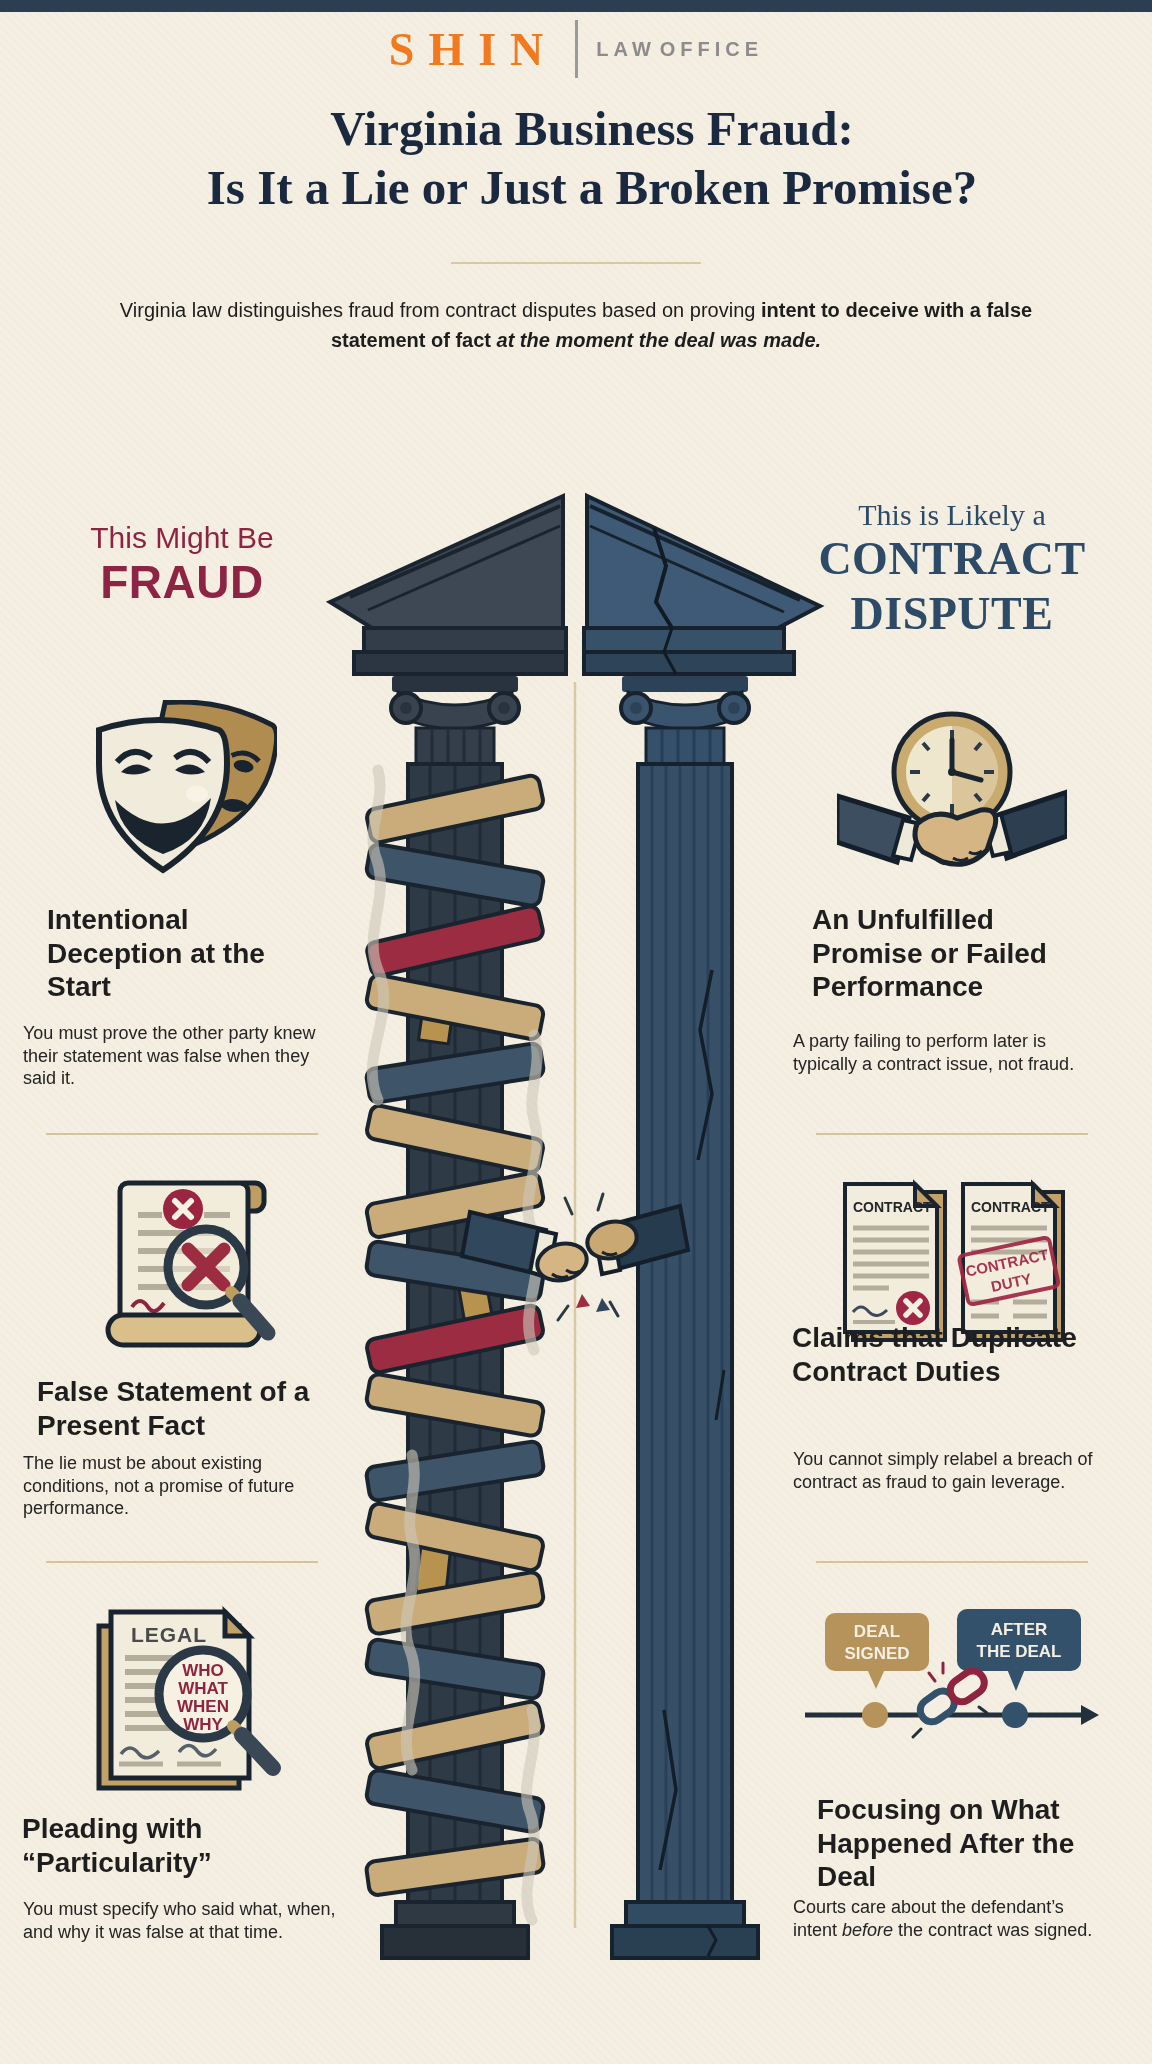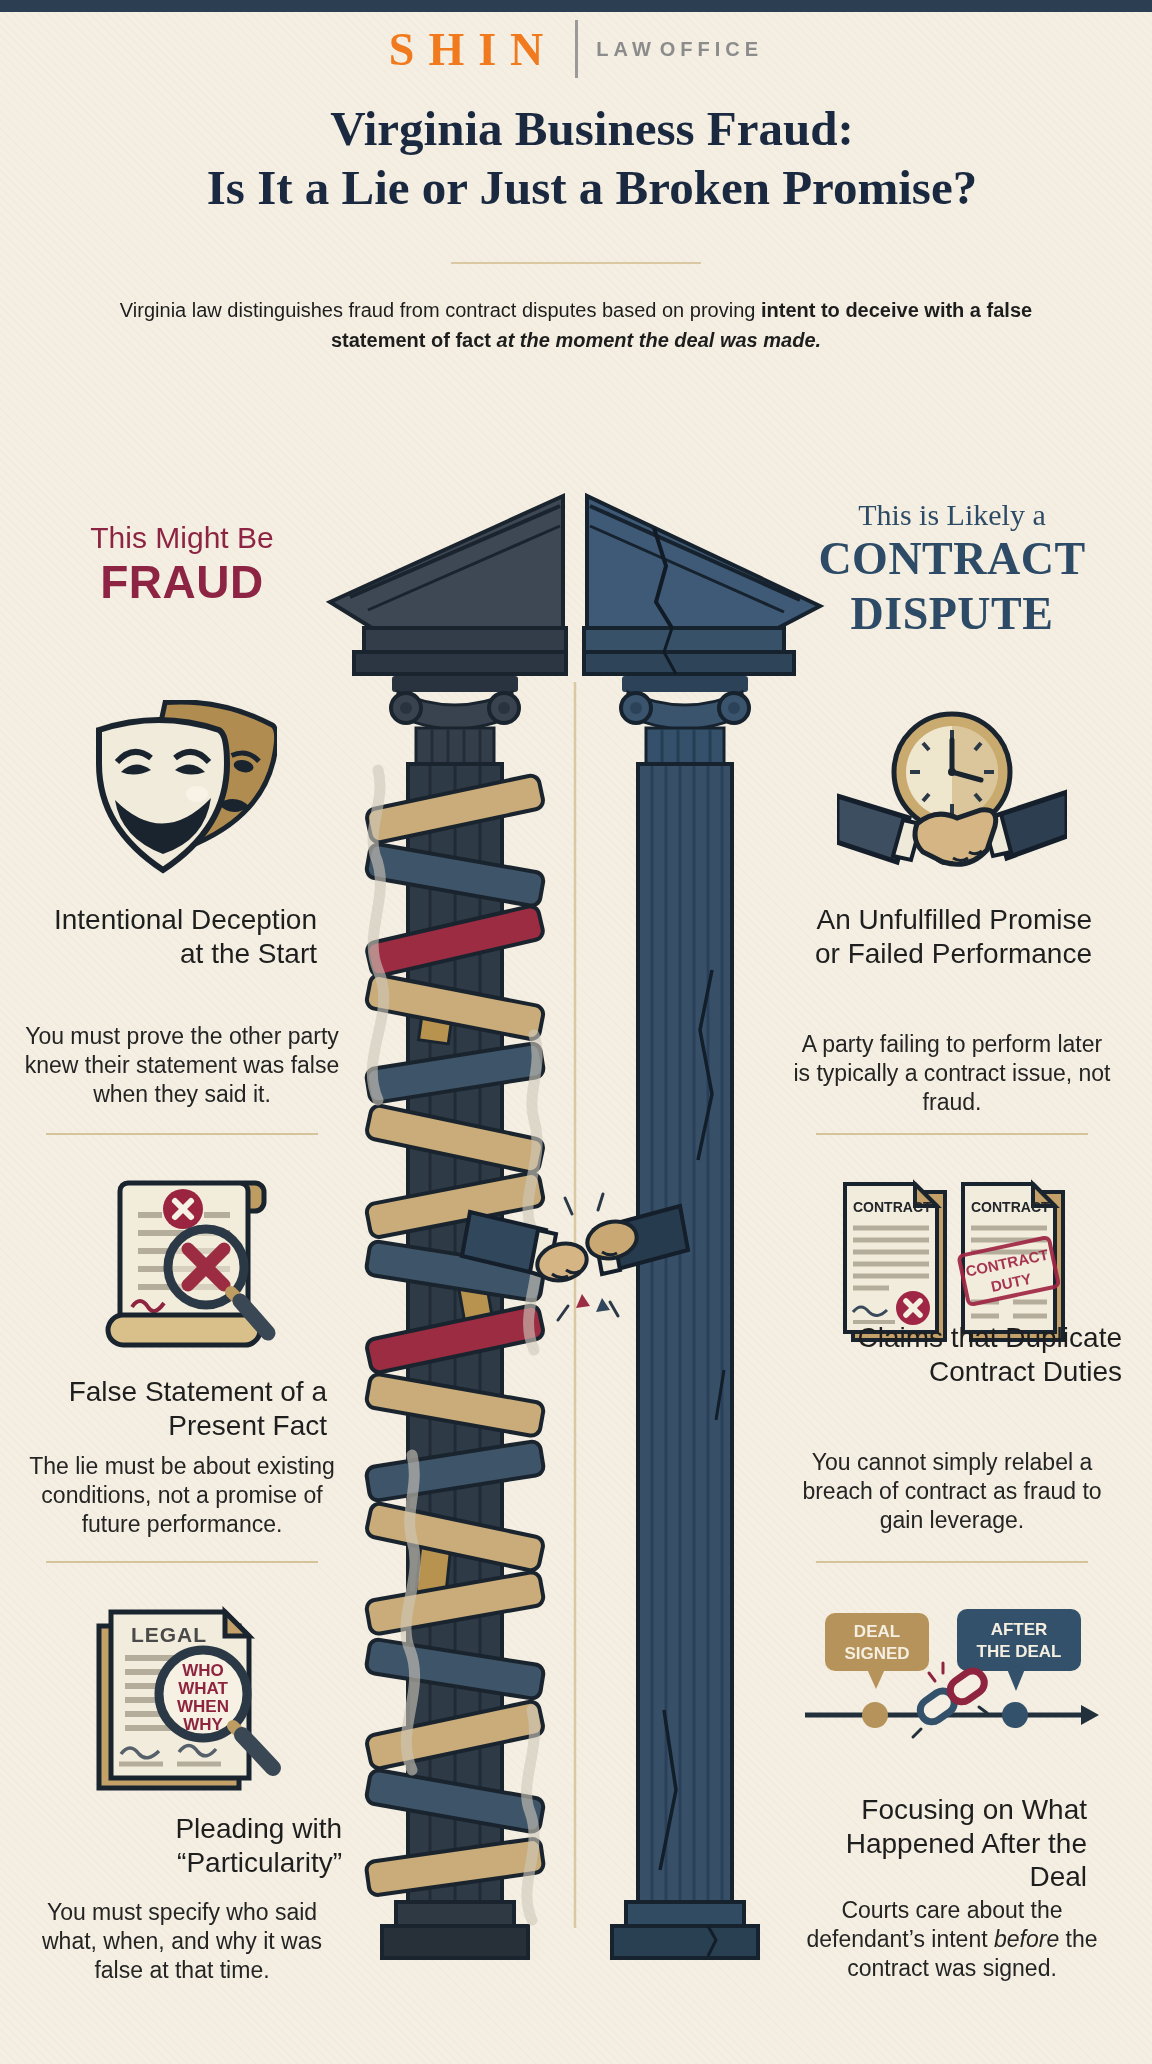--- a/index.html
+++ b/index.html
@@ -25,24 +25,24 @@
   
   .side-col{position:absolute;top:0;height:2064px;}
   .col-left{left:22px;width:320px;}
   .col-right{left:792px;width:320px;}
   .col-heading{position:absolute;left:0;width:100%;text-align:center;margin:0;line-height:1.18;}
   .eyebrow{font-size:30px;font-weight:400;display:block;}
   .big-word{font-size:46px;font-weight:800;display:block;letter-spacing:0.5px;}
   .fraud-color{color:#8E2443;}
   .contract-color{color:#2D4B67;font-family:Liberation Serif, serif;}
   .icon-wrap{position:absolute;left:0;width:100%;display:flex;justify-content:center;align-items:flex-end;}
-  .sec-title{position:absolute;margin:0 auto;left:0;right:0;text-align:right;
-      font-size:28px;font-weight:400;color:#1E1E1E;line-height:1.2;}
-  .sec-body{position:absolute;margin:0 auto;left:0;right:0;width:318px;text-align:center;
-      font-size:23px;color:#242424;line-height:1.26;}
+  .sec-title{position:absolute;margin:0 auto;left:0;right:0;text-align:left;
+      font-size:28px;font-weight:700;color:#1E1E1E;line-height:1.2;}
+  .sec-body{position:absolute;margin:0 auto;left:0;right:0;width:318px;text-align:left;
+      font-size:18px;color:#242424;line-height:1.26;}
   .sec-body i{font-style:italic;}
   .h-divider{position:absolute;left:24px;width:272px;height:2px;background:#D5C39B;}
   
   .center-art{position:absolute;left:320px;top:470px;}
   svg text{font-family:"Liberation Sans", sans-serif;}
 </style>
 </head>
 <body>
 
 <div class="page">

